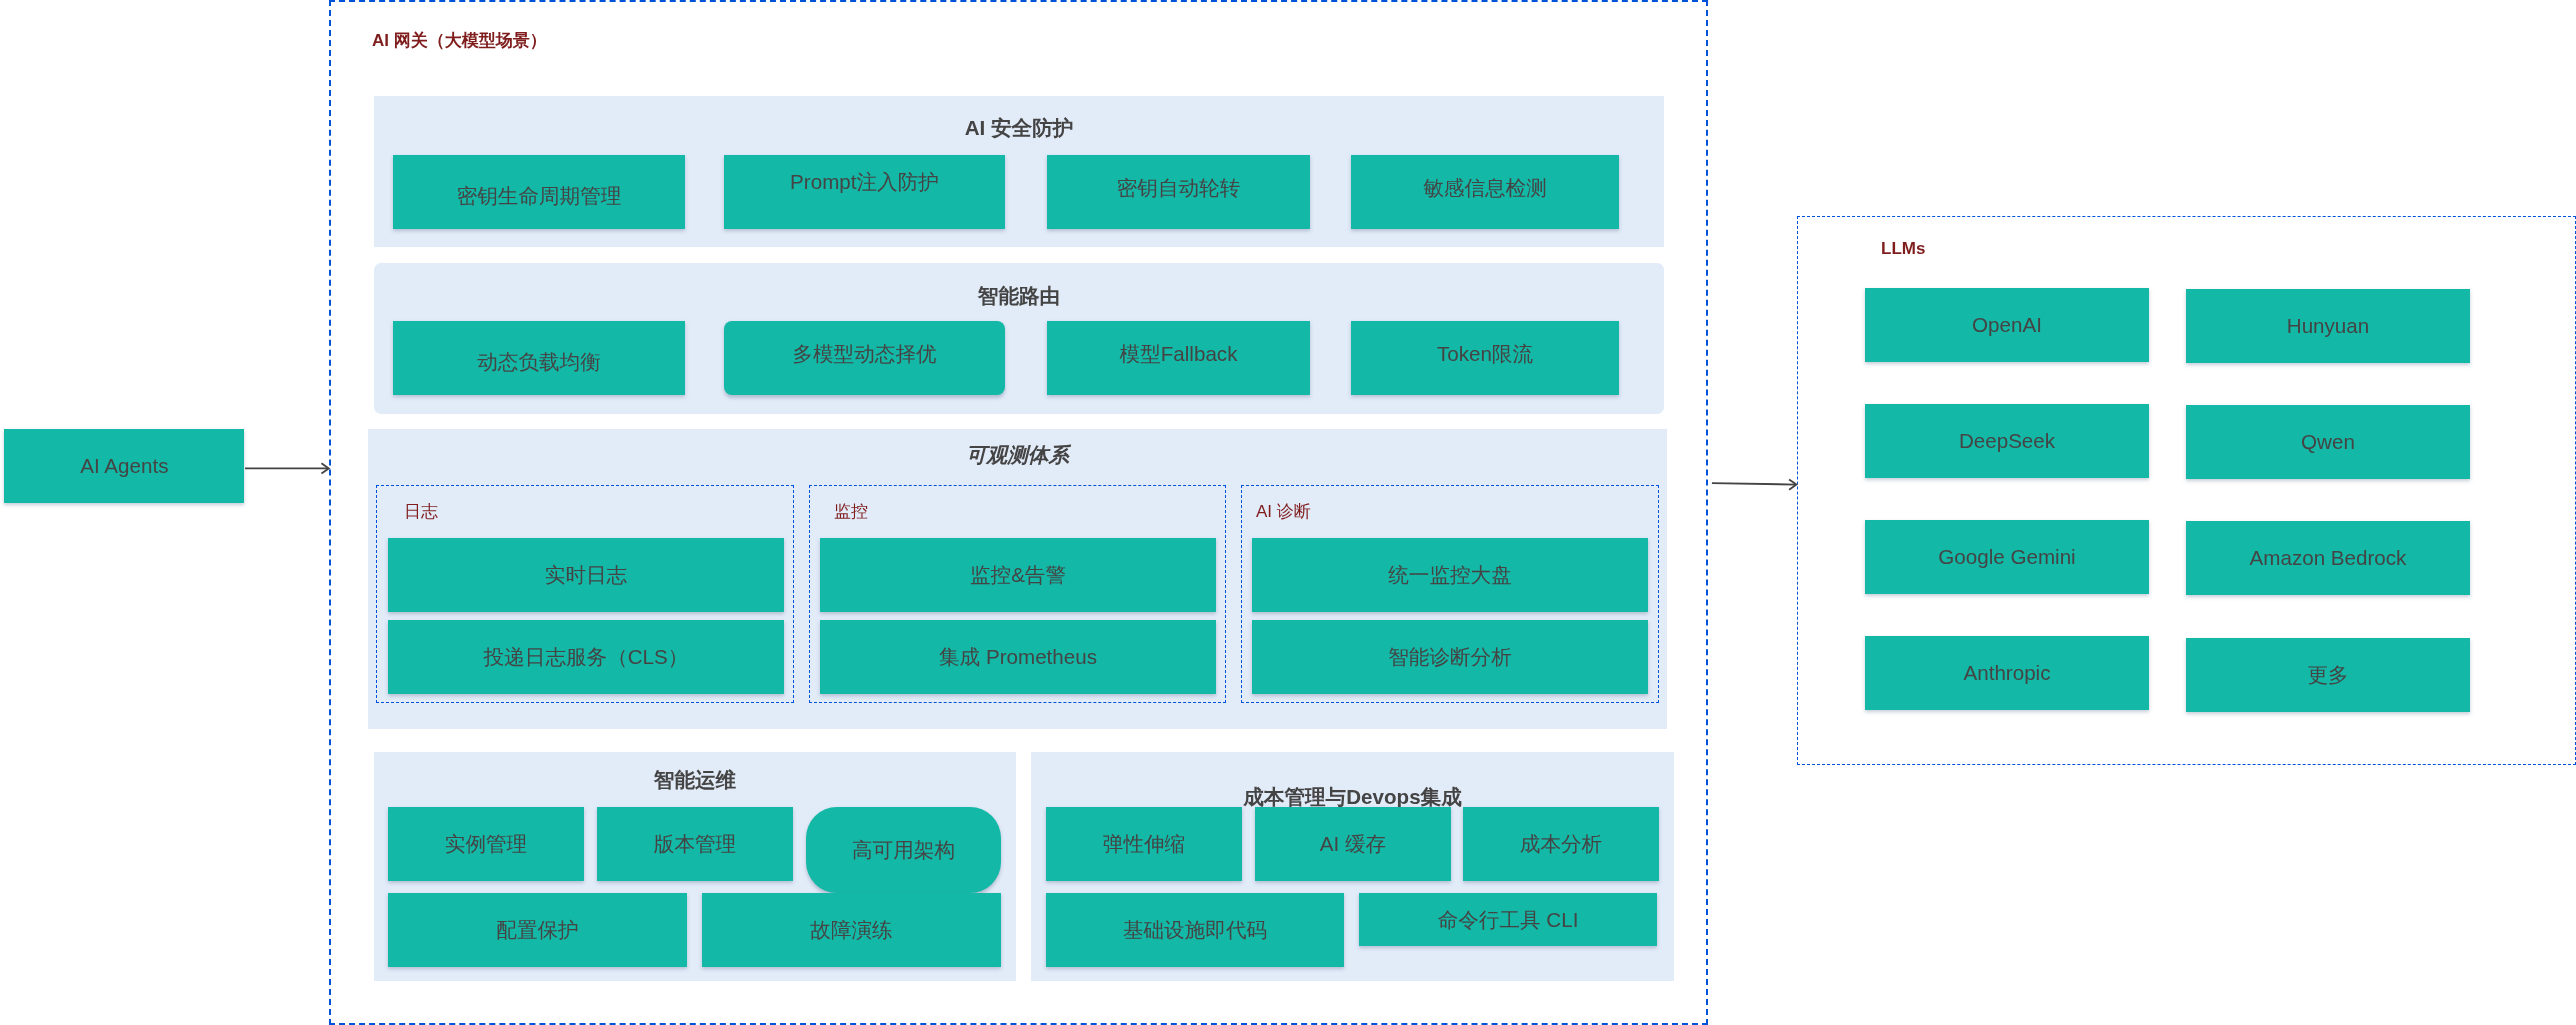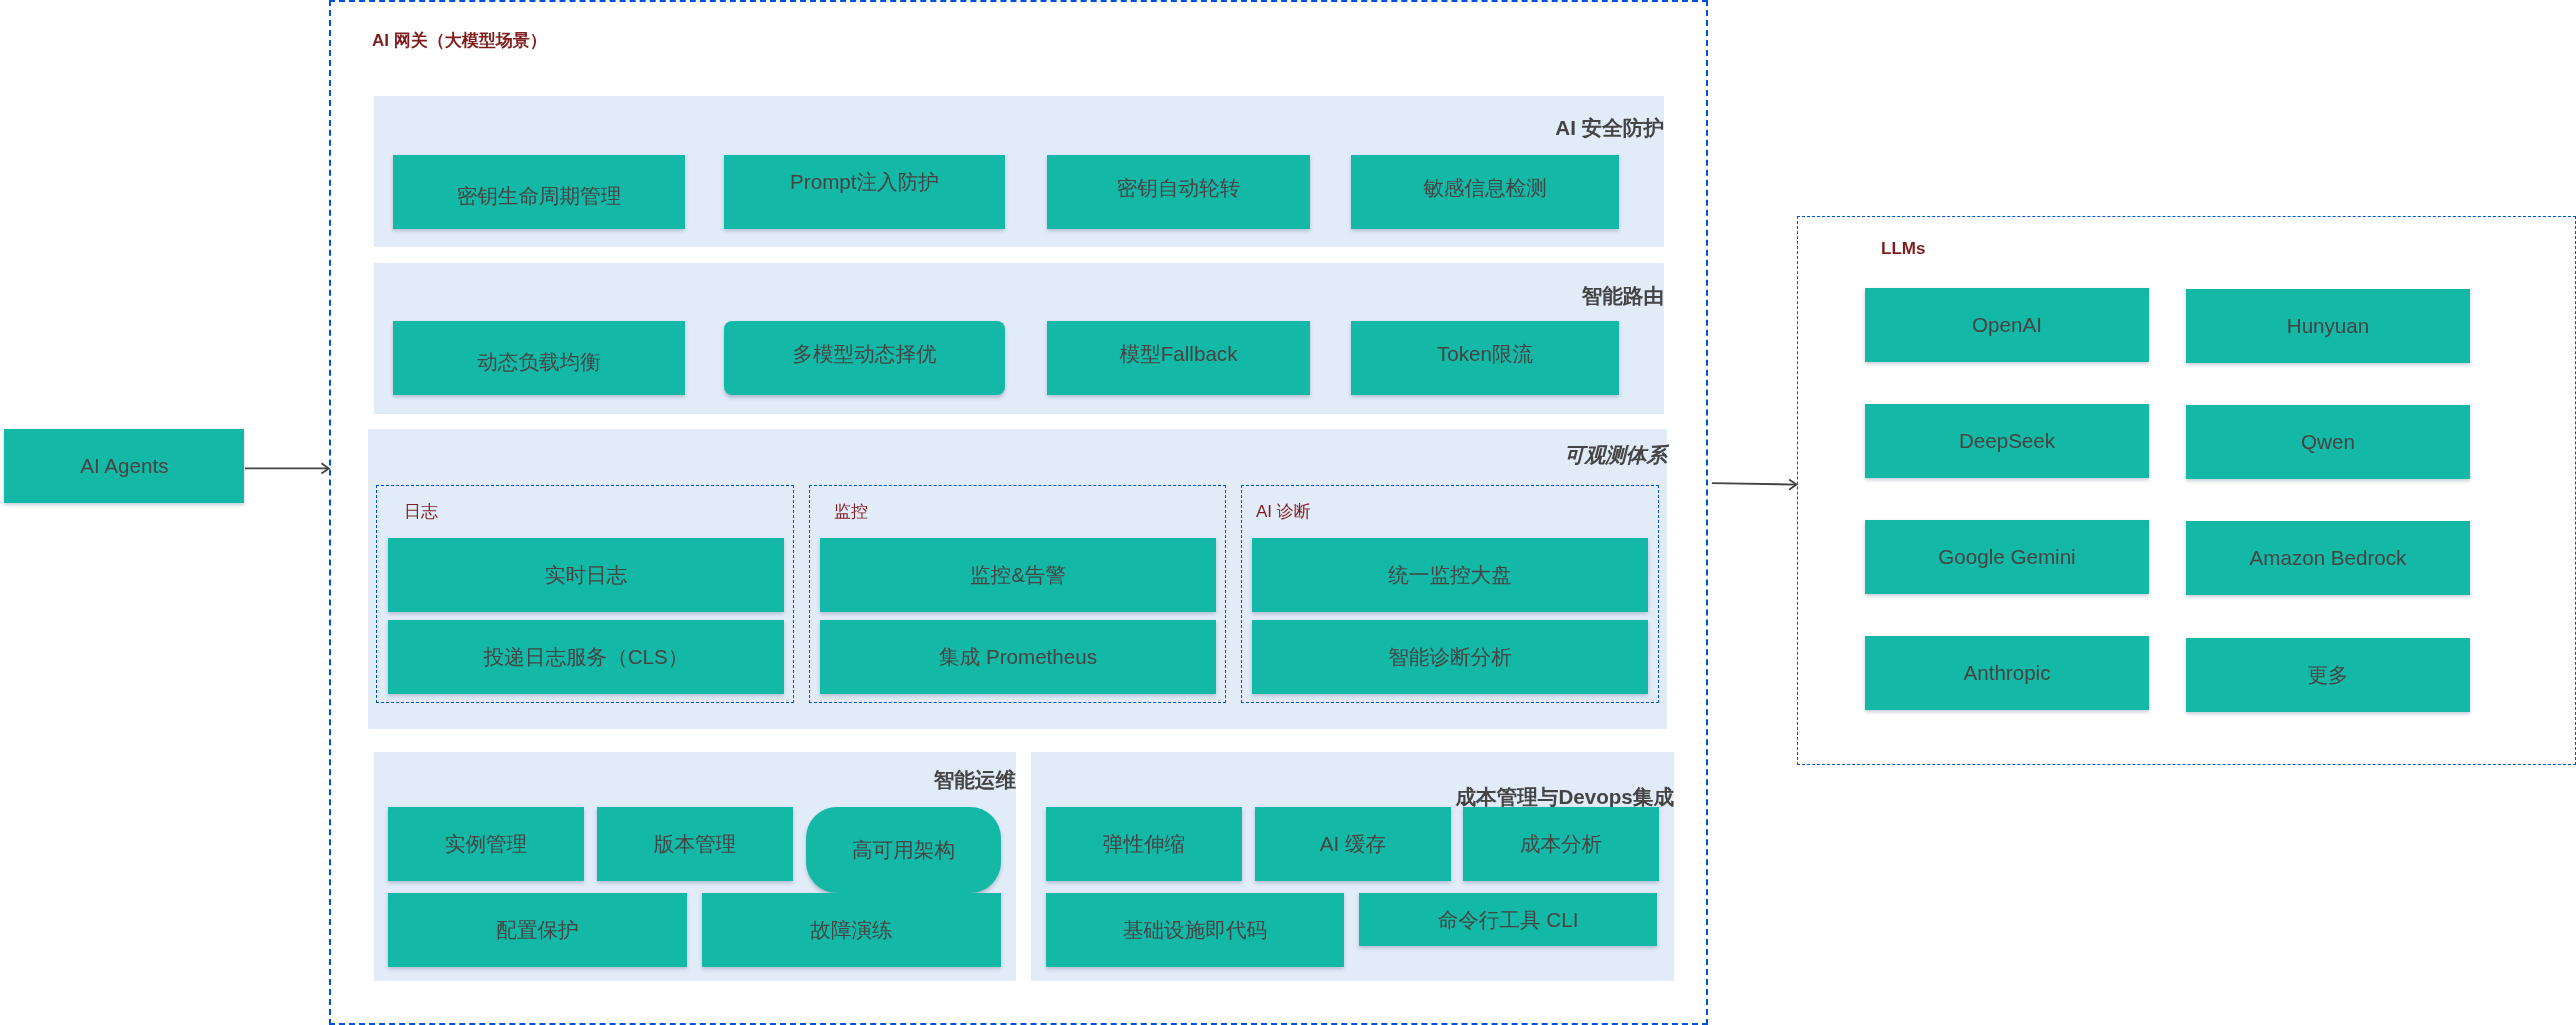--- a/index.html
+++ b/index.html
@@ -5,21 +5,21 @@
   html, body { margin: 0; padding: 0; background: #ffffff; }
   body { width: 2576px; height: 1025px; position: relative; overflow: hidden;
          font-family: "Liberation Sans", "DejaVu Sans", sans-serif; color: #444444; }
   .abs { position: absolute; box-sizing: border-box; }
   .dashed { border: 2.2px dashed #0052D9; }
   .dashed-thin { border: 1.5px dashed #0052D9; }
   .section { background: #E2EBF8; }
   .card { background: #14b8a6; box-shadow: 0 2.2px 3.7px rgba(90,110,140,0.35);
           display: flex; align-items: center; justify-content: center;
           font-size: 20.6px; color: #444444; white-space: nowrap; }
-  .sec-title { position: absolute; left: 0; right: 0; text-align: right;
+  .sec-title { position: absolute; left: 0; right: 0; text-align: center;
                font-size: 20.6px; font-weight: bold; color: #444444; line-height: 25px; }
   .label { position: absolute; font-size: 17px; color: #7f1d1d; line-height: 25px; white-space: nowrap; }
   .title-bold { font-weight: bold; }
   svg.arrows { position: absolute; left: 0; top: 0; pointer-events: none; }
 </style>
 </head>
 <body>
 
 <div class="abs card" style="left:4.4px; top:429px; width:240px; height:74px;">
   <span>AI Agents</span>
@@ -37,21 +37,21 @@
 <div class="abs card" style="left:724px; top:155px; width:281px; height:74px; padding-bottom:21px;">
     <span>Prompt注入防护</span>
   </div>
 <div class="abs card" style="left:1047px; top:155px; width:263px; height:74px; padding-bottom:7.4px;">
     <span>密钥自动轮转</span>
   </div>
 <div class="abs card" style="left:1351px; top:155px; width:268px; height:74px; padding-bottom:7.4px;">
     <span>敏感信息检测</span>
   </div>
 
-<div class="abs section" style="left:374px; top:263px; width:1290px; height:151px;">
+<div class="abs section" style="left:374px; top:263px; width:1290px; height:151px;border-radius:7px;">
   <div class="sec-title" style="top:20px;">智能路由</div>
 </div>
 <div class="abs card" style="left:393px; top:321px; width:292px; height:74px; padding-top:8.8px;">
     <span>动态负载均衡</span>
   </div>
 <div class="abs card" style="left:724px; top:321px; width:281px; height:74px; padding-bottom:7.4px;border-radius:8px;">
     <span>多模型动态择优</span>
   </div>
 <div class="abs card" style="left:1047px; top:321px; width:263px; height:74px; padding-bottom:7.4px;">
     <span>模型Fallback</span>

